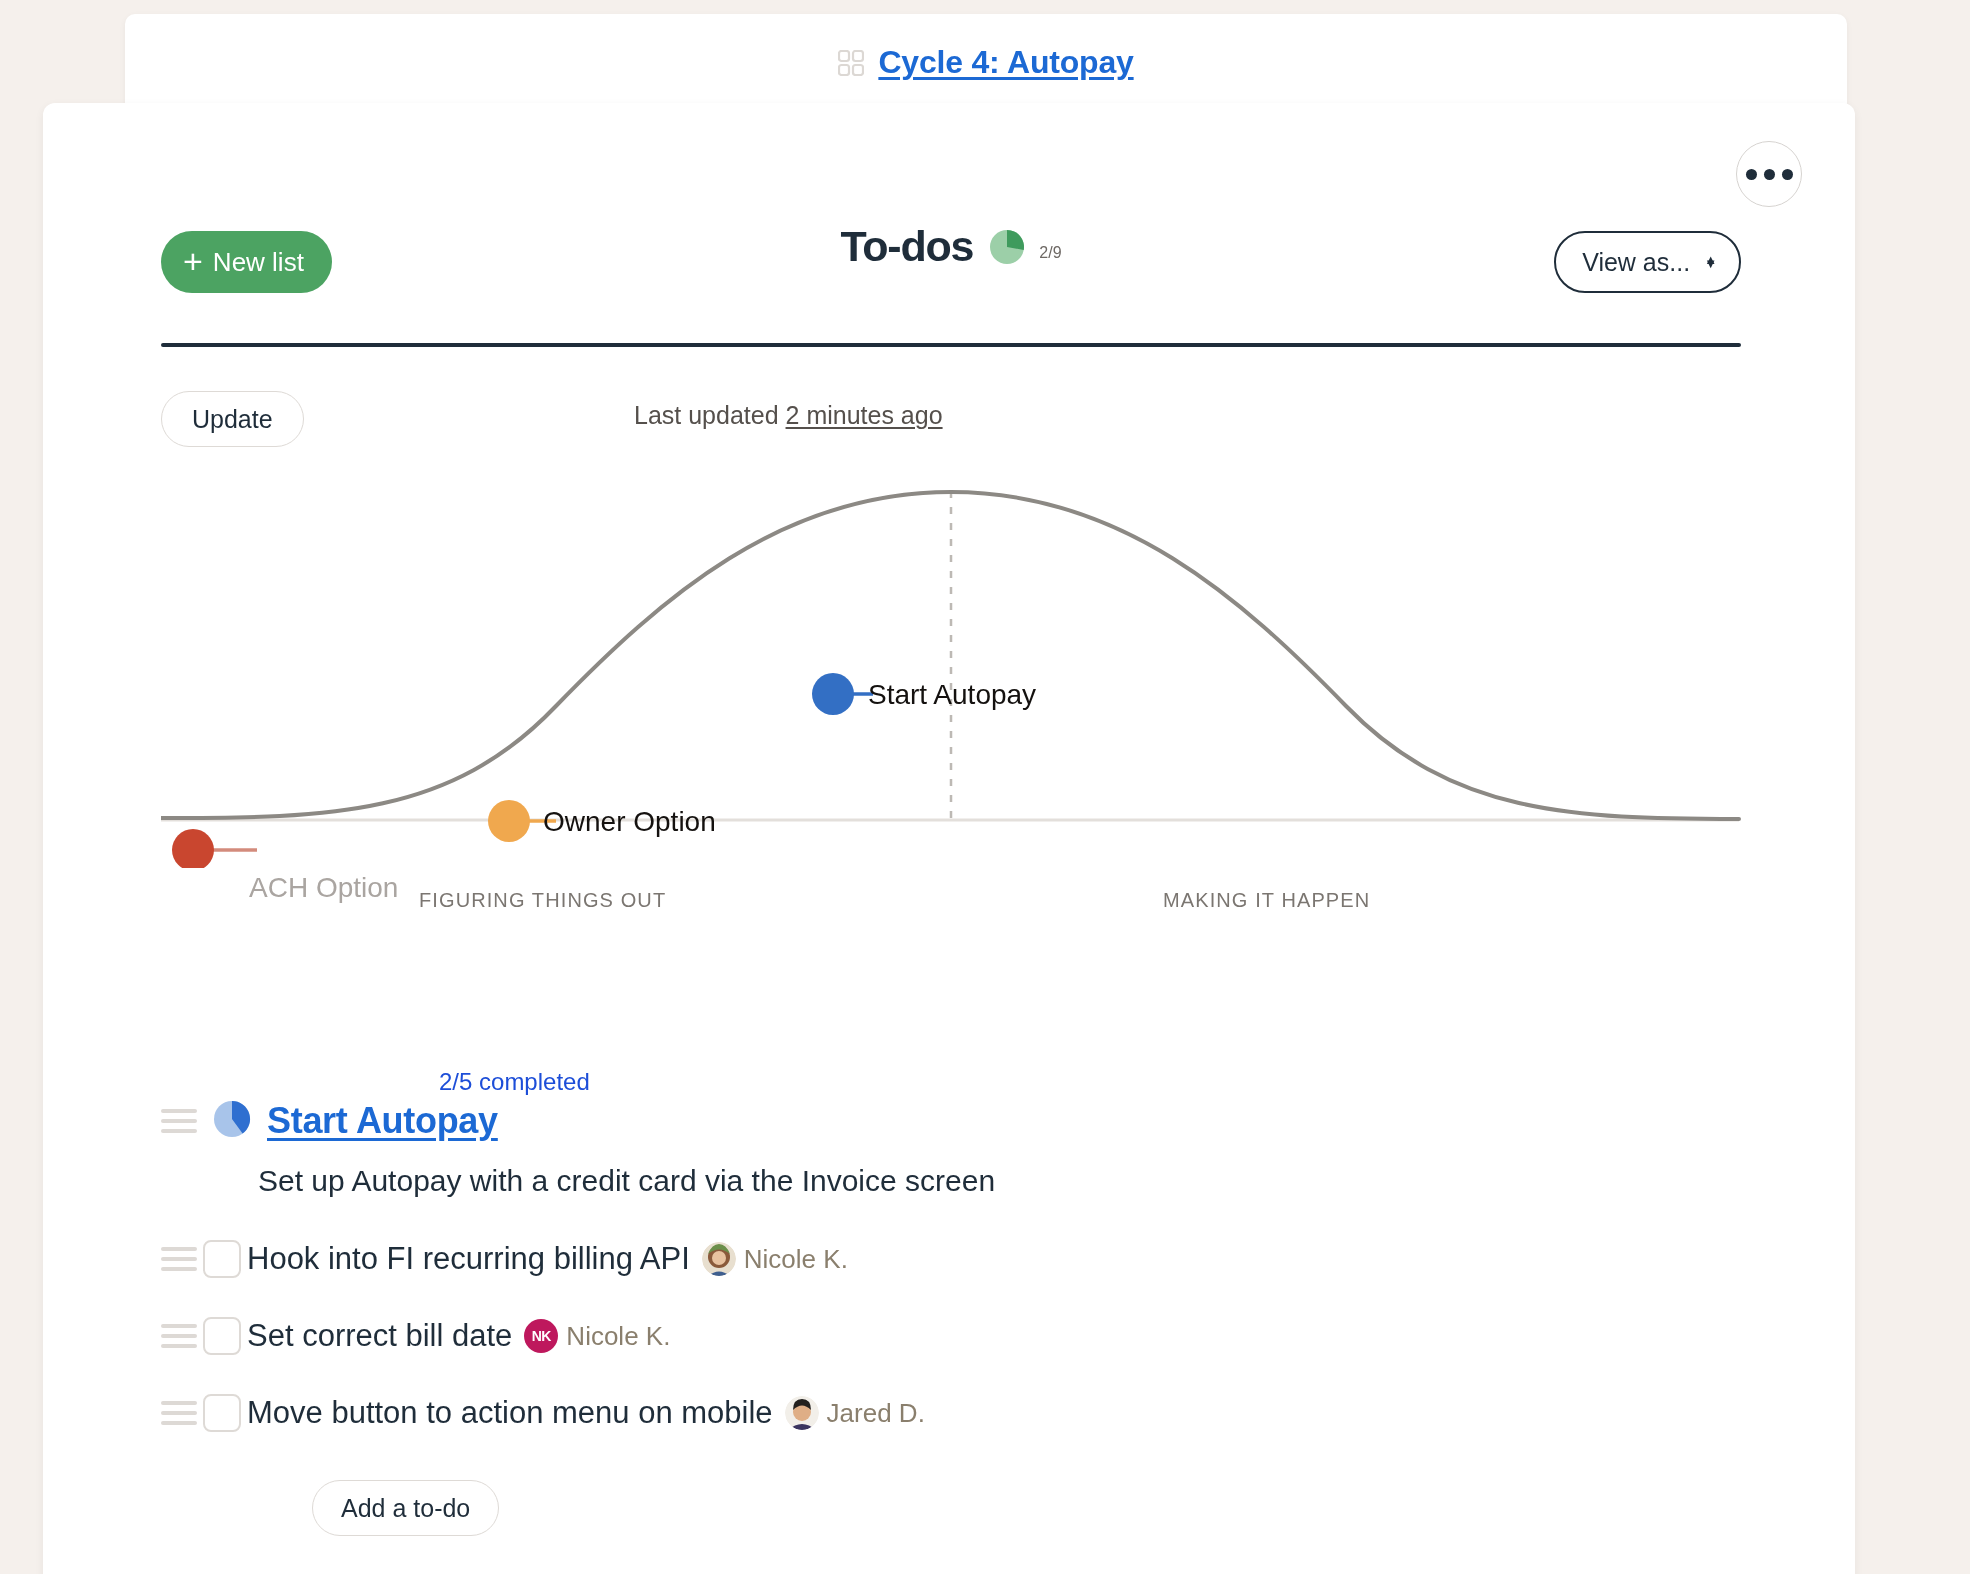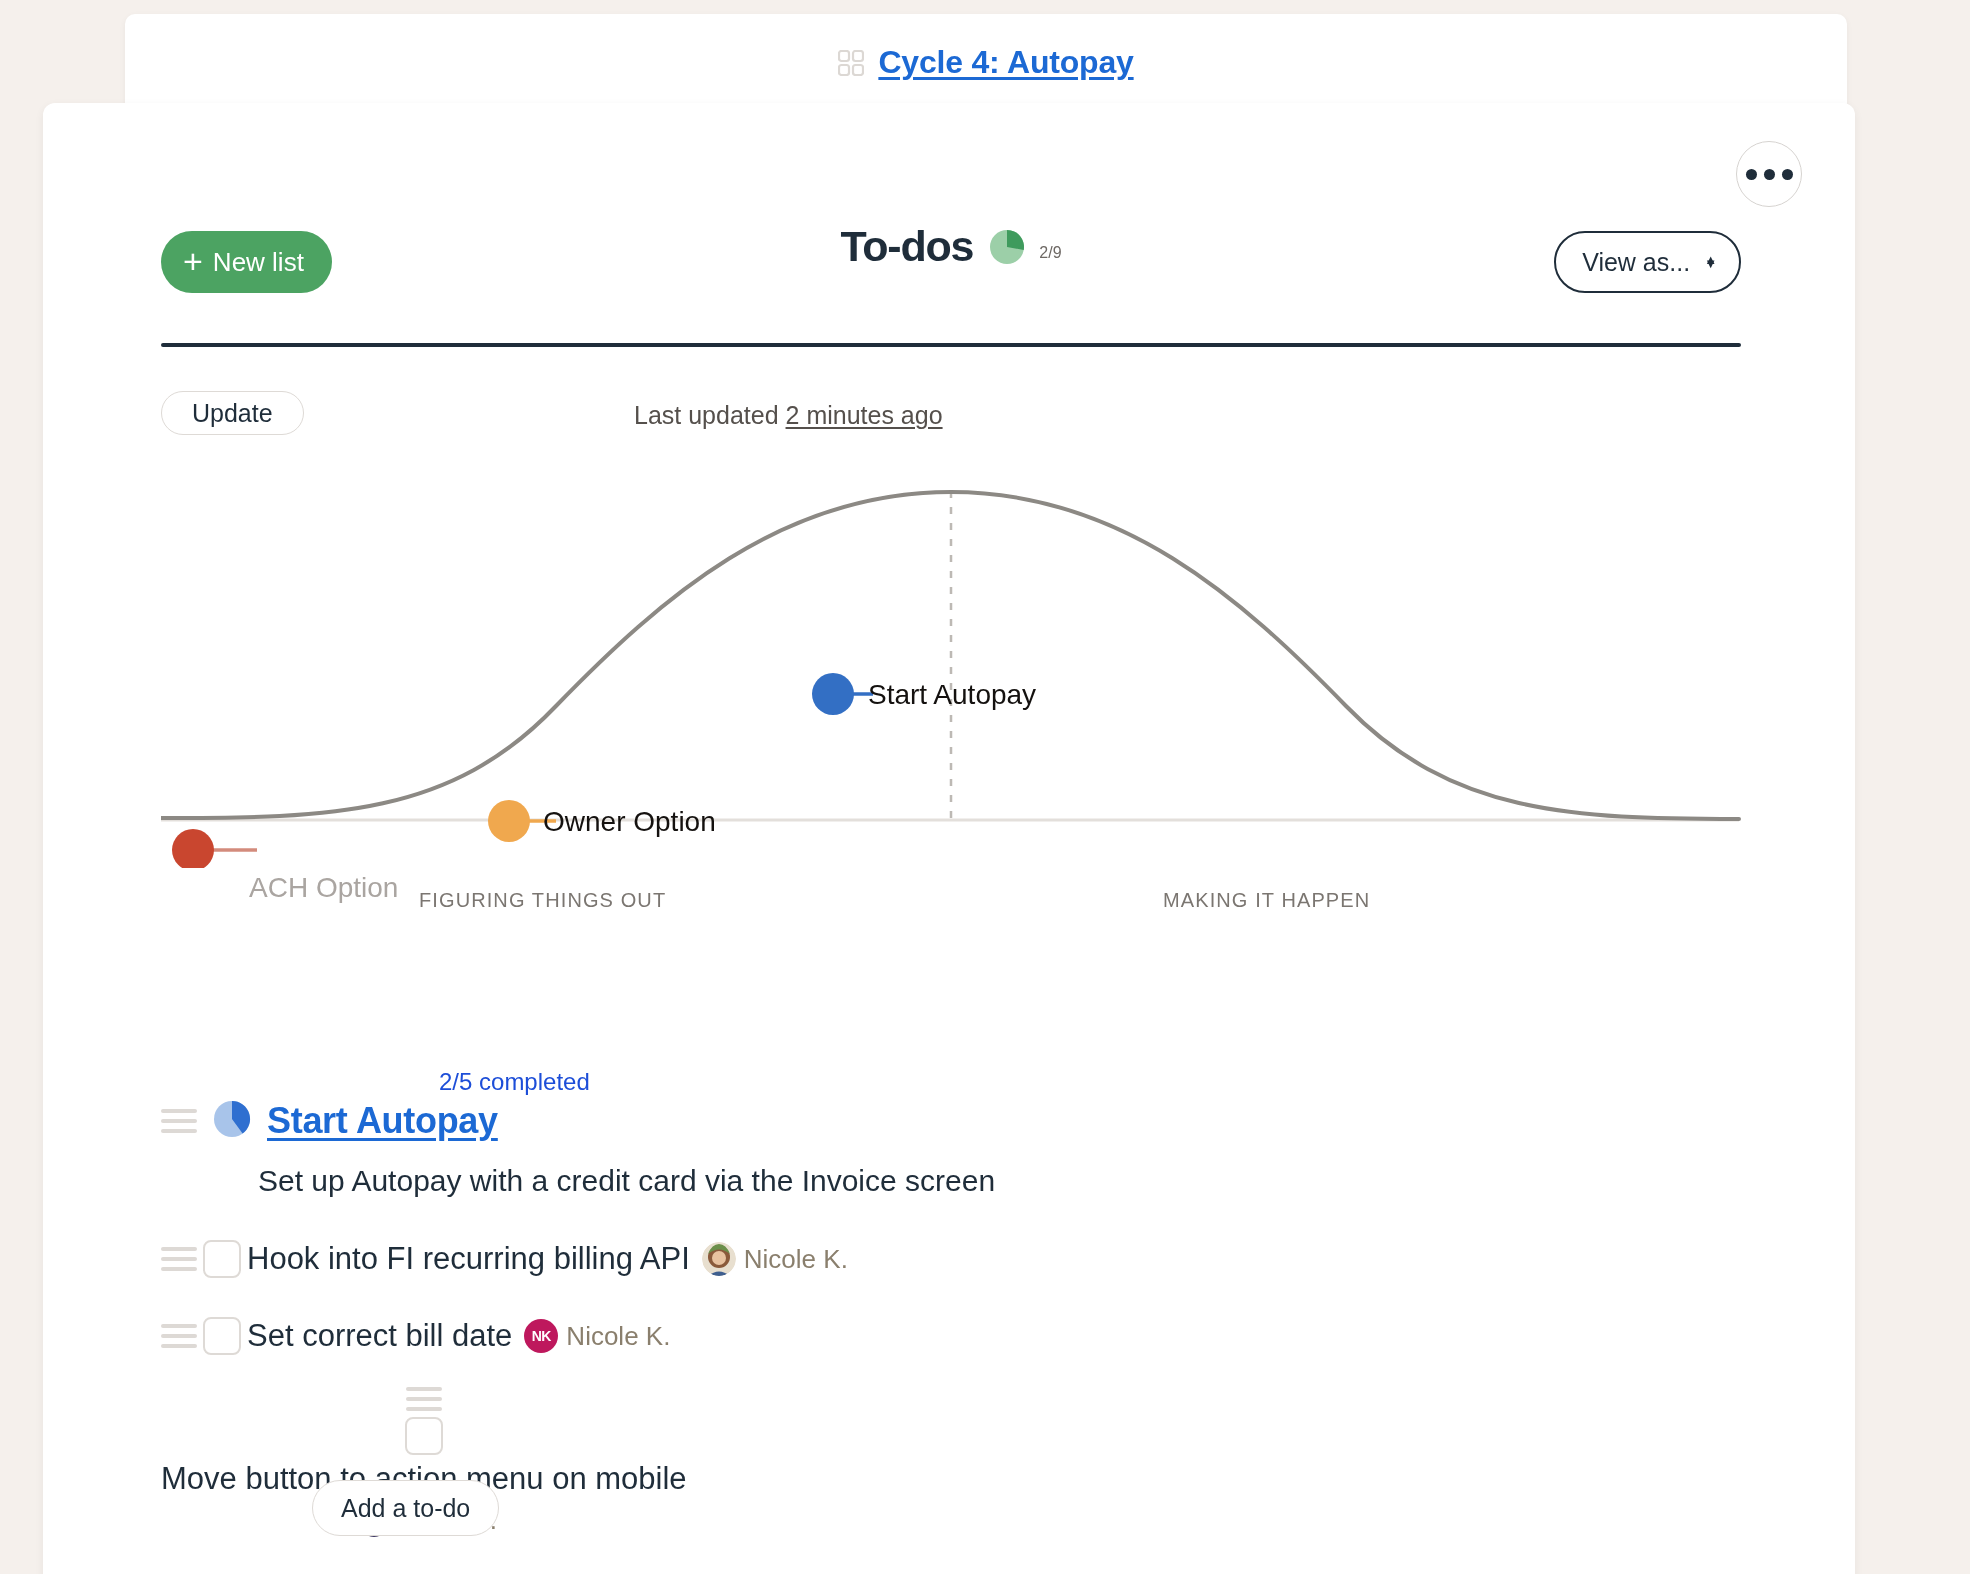--- a/index.html
+++ b/index.html
@@ -155,21 +155,21 @@
     left: 118px; top: 240px;
     width: 1580px; height: 4px;
     background: #1f2d3a;
     border-radius: 2px;
   }
 
   
   .update-btn {
     position: absolute;
     left: 118px; top: 288px;
-    height: 44px;
+    height: 56px;
     padding: 0 30px;
     background: #fff;
     border: 1.5px solid #dedad6;
     border-radius: 28px;
     font-size: 25px;
     color: #1f2d3a;
     font-family: "Liberation Sans", sans-serif;
     cursor: pointer;
   }
   .last-updated {
@@ -468,21 +468,21 @@
           <i></i>
         </span>
       <span class="checkbox"></span>
       <span class="todo-text">Set correct bill date</span>
       <span class="assignee">
         <span class="avatar initials">NK</span>
         <span class="assignee-name">Nicole K.</span>
       </span>
     </div>
 
-    <div class="todo-row" style="top:319px;flex-direction:column;">
+    <div class="todo-row" style="top:319px;">
       <span class="drag-handle">
           <i></i>
           <i></i>
           <i></i>
         </span>
       <span class="checkbox"></span>
       <span class="todo-text">Move button to action menu on mobile</span>
       <span class="assignee">
         <svg class="avatar" viewBox="0 0 34 34">
           <defs>

